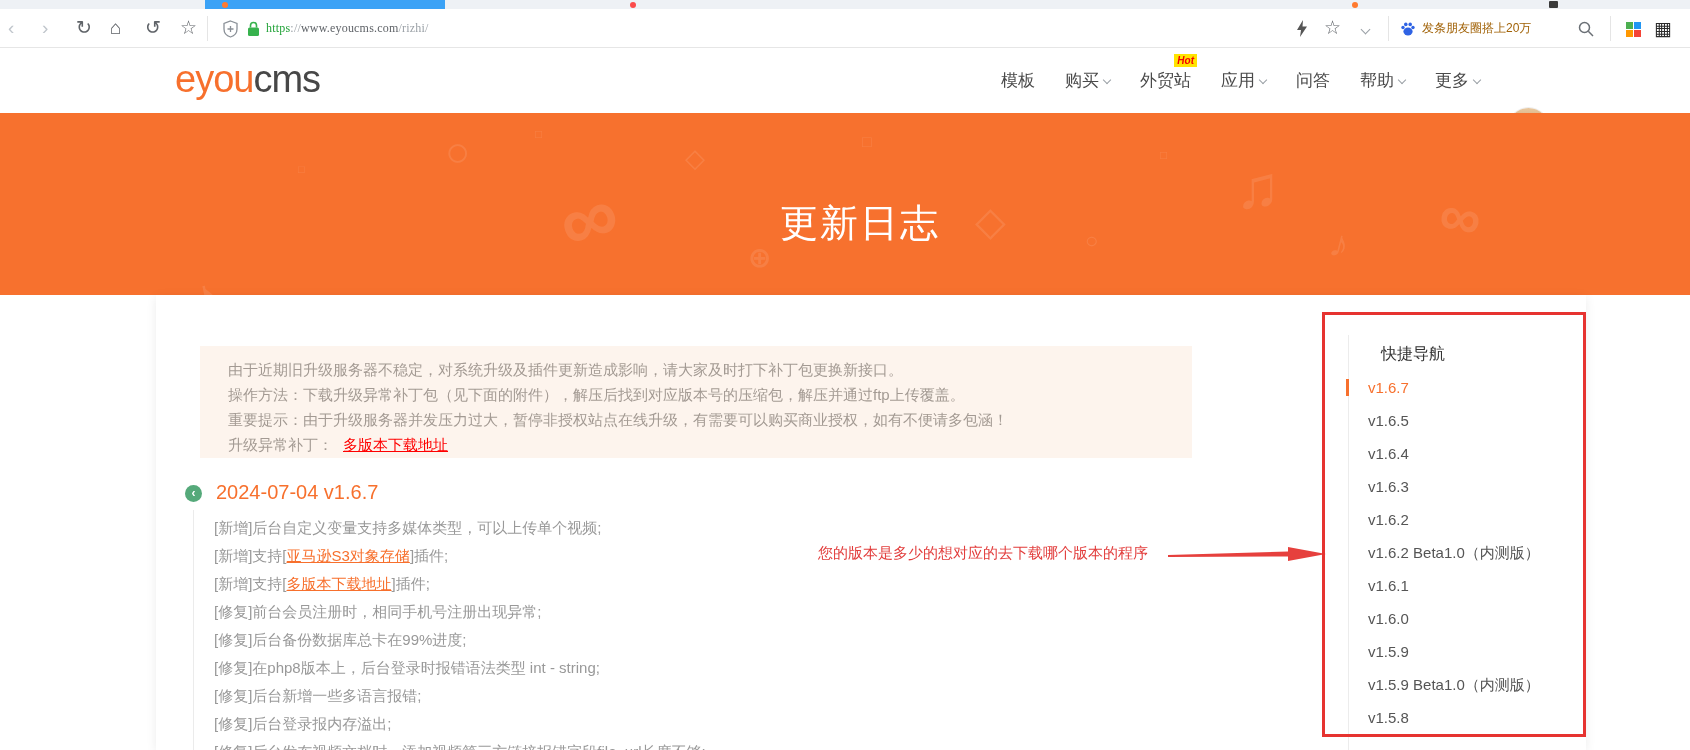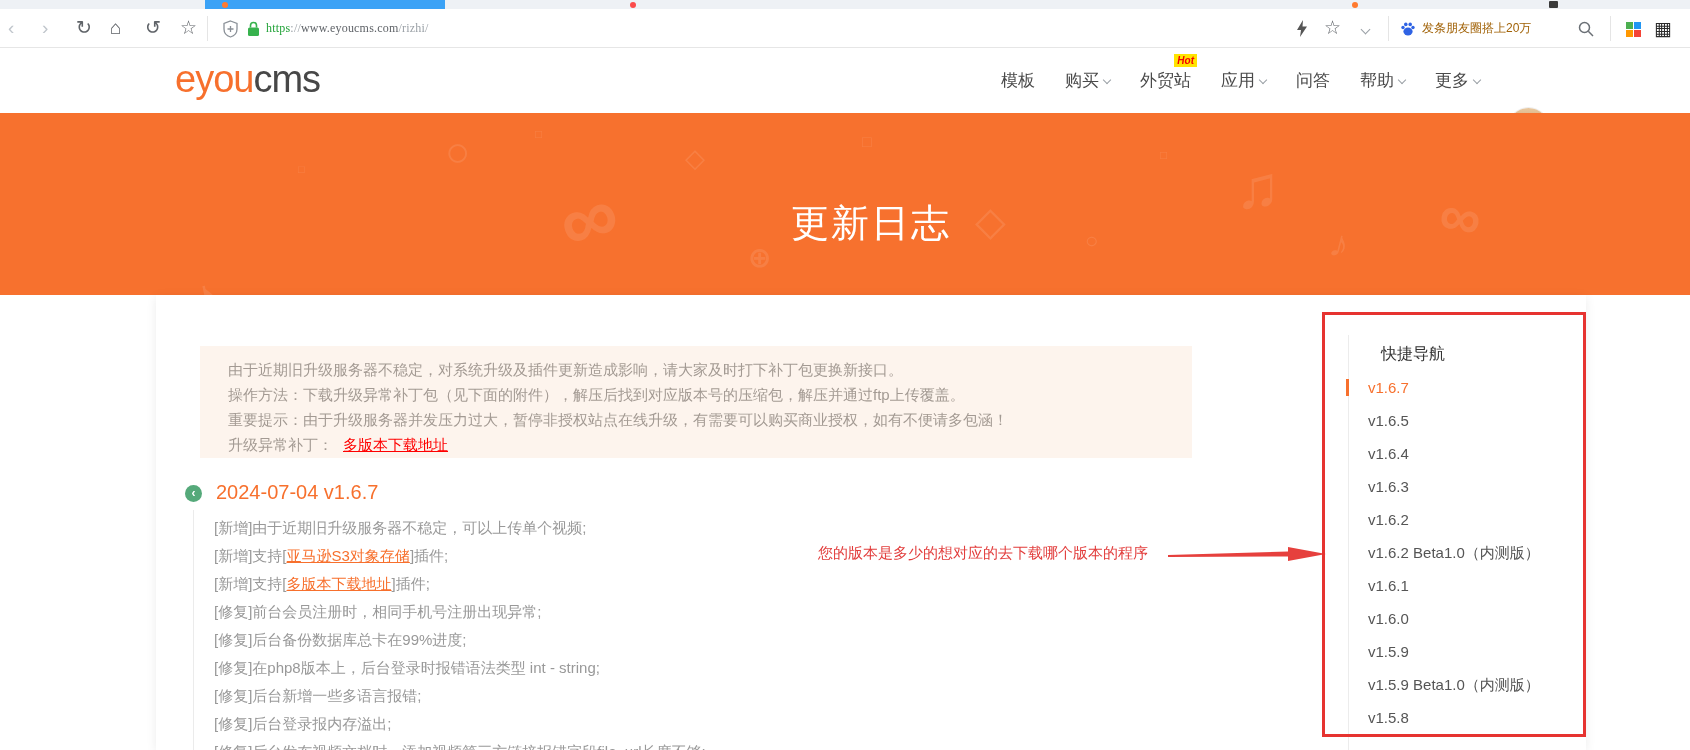--- a/index.html
+++ b/index.html
@@ -43,21 +43,21 @@
   .hotbadge { position:absolute; top:-15px; right:-6px; background:#ffe400; color:#f40000;
               font-size:10px; font-weight:bold; font-style:italic; padding:0 3px; line-height:13px; }
   #avatar { left:1508px; top:60px; width:41px; height:41px; border-radius:50%; cursor:pointer;
             background:linear-gradient(180deg,#e8c9a0 0%,#d9a97c 30%,#eef0f4 52%,#4567ac 100%);
             box-shadow:0 0 0 1px #eee; }
   #vipbadge { left:1534px; top:88px; width:13px; height:13px; transform:rotate(45deg);
               background:linear-gradient(135deg,#ffe34d,#f2c200); border:1px solid #fff; }
 
   
   #banner { left:0; top:113px; width:1690px; height:182px; background:#f7712e; overflow:hidden; }
-  #banner-title-wrap { left:156px; top:85px; width:1430px; text-align:center; }
+  #banner-title-wrap { left:145px; top:85px; width:1430px; text-align:center; }
   #banner-title { font-size:38px; color:#ffffff; letter-spacing:2px; }
   .deco { color:#fff; opacity:.10; font-weight:bold; }
 
   
   #card { left:156px; top:295px; width:1430px; height:455px; background:#fff;
           box-shadow:0 2px 10px rgba(0,0,0,.08); }
 
   
   #notice { left:200px; top:346px; width:992px; height:112px; background:#fdf4ed;
             padding:11px 0 0 28px; font-size:15px; color:#a39a93; }
@@ -192,21 +192,21 @@
   <div class="nline">由于近期旧升级服务器不稳定，对系统升级及插件更新造成影响，请大家及时打下补丁包更换新接口。</div>
   <div class="nline">操作方法：下载升级异常补丁包（见下面的附件），解压后找到对应版本号的压缩包，解压并通过ftp上传覆盖。</div>
   <div class="nline">重要提示：由于升级服务器并发压力过大，暂停非授权站点在线升级，有需要可以购买商业授权，如有不便请多包涵！</div>
   <div class="nline"><span>升级异常补丁：</span><a id="patch-link">多版本下载地址</a></div>
 </div>
 
 <div class="abs" id="cl-dot">‹</div>
 <div class="abs" id="cl-heading">2024-07-04 v1.6.7</div>
 <div class="abs" id="cl-line"></div>
 <ul class="abs" id="cl-list">
-  <li>[新增]由于近期旧升级服务器不稳定，可以上传单个视频;</li>
+  <li>[新增]后台自定义变量支持多媒体类型，可以上传单个视频;</li>
   <li><span>[新增]支持[</span><a class="cl-link">亚马逊S3对象存储</a><span>]插件;</span></li>
   <li><span>[新增]支持[</span><a class="cl-link">多版本下载地址</a><span>]插件;</span></li>
   <li>[修复]前台会员注册时，相同手机号注册出现异常;</li>
   <li>[修复]后台备份数据库总卡在99%进度;</li>
   <li>[修复]在php8版本上，后台登录时报错语法类型 int - string;</li>
   <li>[修复]后台新增一些多语言报错;</li>
   <li>[修复]后台登录报内存溢出;</li>
   <li>[修复]后台发布视频文档时，添加视频第三方链接报错字段file_url长度不够;</li>
 </ul>
 

